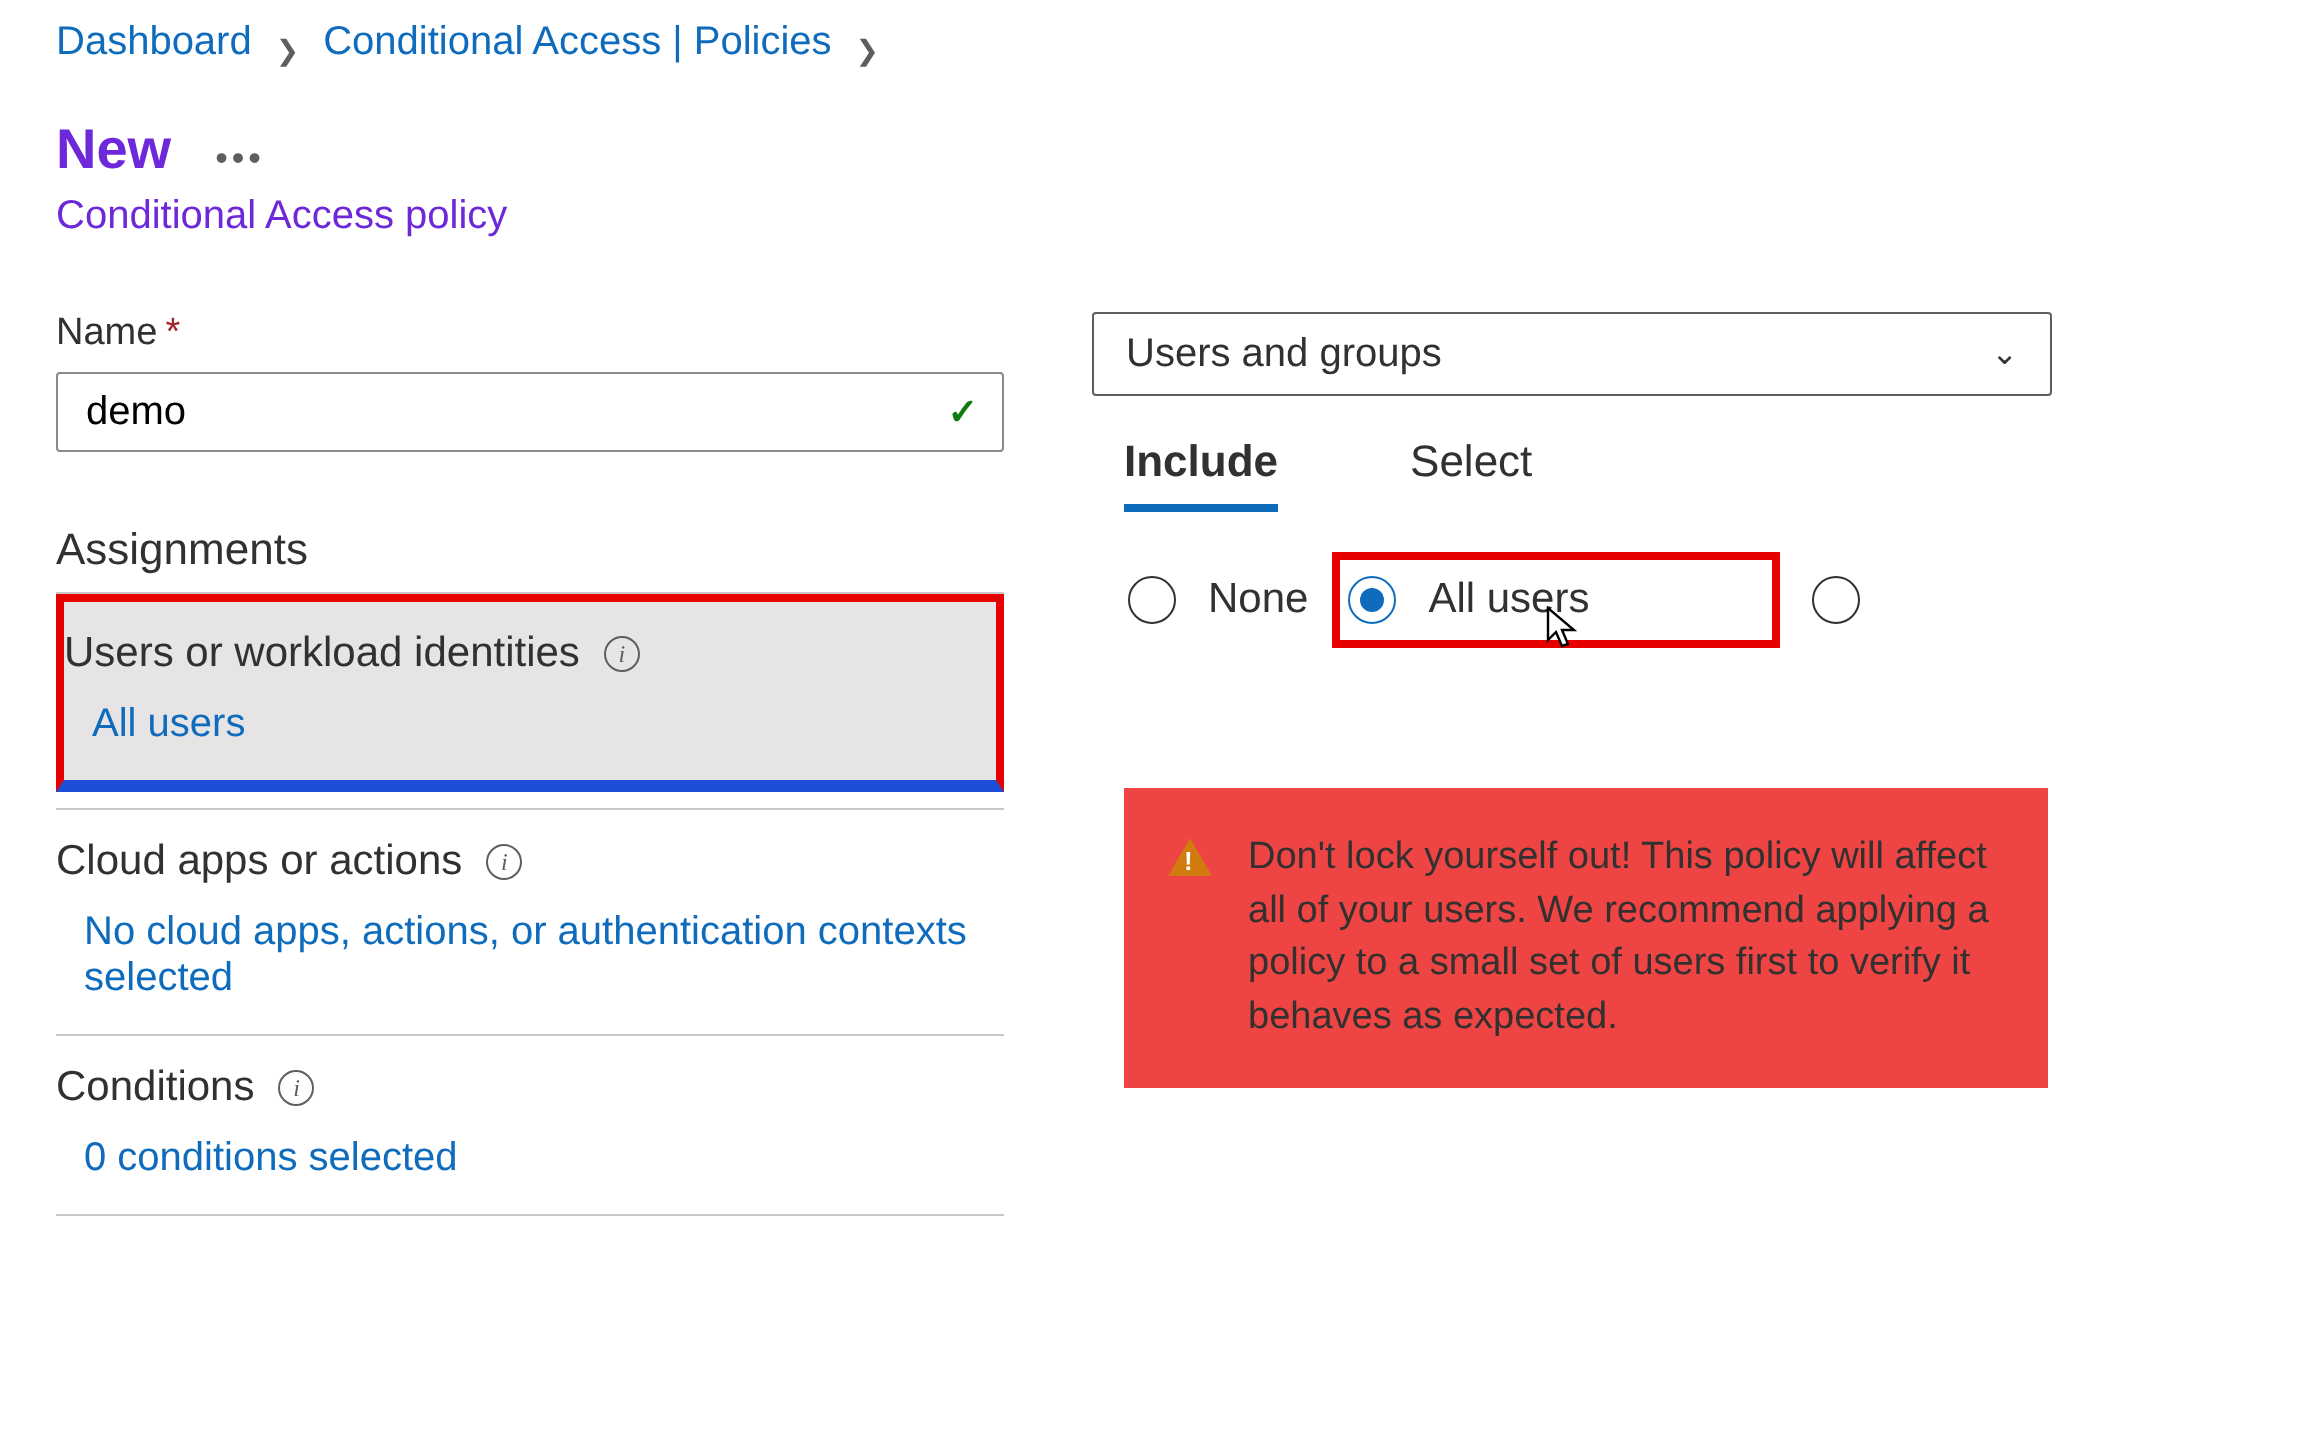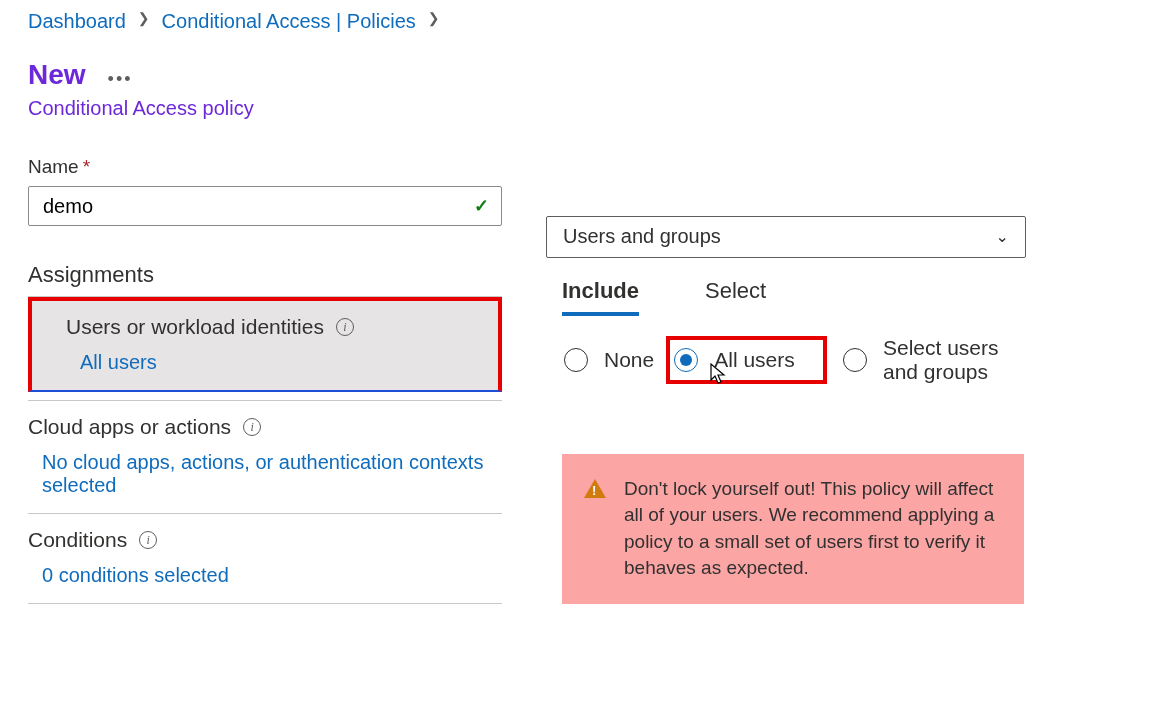--- a/index.html
+++ b/index.html
@@ -9,21 +9,21 @@
     }
     body {
       font-family: 'Segoe UI', Tahoma, Geneva, Verdana, sans-serif;
       background: #ffffff;
       color: #323130;
       padding: 10px 28px;
       width: 1162px;
     }
     .breadcrumb {
       display: flex;
-      align-items: flex-start;
+      align-items: flex-end;
       gap: 10px;
       margin-bottom: 26px;
       font-size: 20px;
     }
     .breadcrumb a {
       color: #0f6cbd;
       text-decoration: none;
     }
     .breadcrumb .chevron {
       color: #605e5c;
@@ -49,21 +49,20 @@
       padding-top: 8px;
     }
     .page-subtitle {
       font-size: 20px;
       color: #6d28d9;
       margin-bottom: 36px;
     }
     .columns {
       display: flex;
       gap: 44px;
-      align-items: flex-end;
     }
     .left-col {
       width: 474px;
     }
     .right-col {
       width: 480px;
     }
     .field-label {
       font-size: 19px;
       color: #323130;
@@ -234,21 +233,21 @@
     }
     .cursor-icon {
       position: absolute;
       right: 94px;
       bottom: -12px;
       font-size: 22px;
       pointer-events: none;
     }
     .warning-box {
       margin-top: 70px;
-      background: #fca5a5;
+      background: #ef4444;
       padding: 22px 26px 22px 22px;
       display: flex;
       gap: 18px;
       margin-left: 16px;
       width: 462px;
     }
     .warning-icon {
       width: 0;
       height: 0;
       border-left: 11px solid transparent;
@@ -298,21 +297,21 @@
       <span class="required-star">*</span>
     </div>
 
     <div class="input-wrapper">
       <input type="text" value="demo" style="">
       <span class="checkmark">✓</span>
     </div>
 
     <div class="section-header">Assignments</div>
 
-    <div class="highlight-box" style="border-bottom:2px solid #1d4ed8;padding-left:34px;">
+    <div class="highlight-box" style="border-bottom:6px solid #1d4ed8;">
       <div class="assignment-item-title">
         <span>Users or workload identities</span>
         <span class="info-icon">i</span>
       </div>
       <div class="assignment-value">All users</div>
     </div>
     <div style="margin-top:8px;border-bottom:1px solid #c8c8c8;"></div>
 
     <div class="assignment-item">
       <div class="assignment-item-title">
@@ -355,21 +354,20 @@
         <span class="radio-label">All users</span>
         <span class="cursor-icon">
           <svg width="20" height="24" viewBox="0 0 20 24">
               <path d="M2 2 L2 18 L6 14 L9 21 L12 20 L9 13 L15 13 Z" fill="#fff" stroke="#000" stroke-width="1.2"></path>
             </svg>
         </span>
       </div>
 
       <div class="radio-option">
         <span class="radio-circle"></span>
-        <span class="radio-label">Select users and groups</span>
       </div>
     </div>
 
     <div class="warning-box">
       <div class="warning-icon"></div>
       <div class="warning-text">Don't lock yourself out! This policy will affect all of your users. We recommend applying a policy to a small set of users first to verify it behaves as expected.</div>
     </div>
   </div>
 </div>
 

